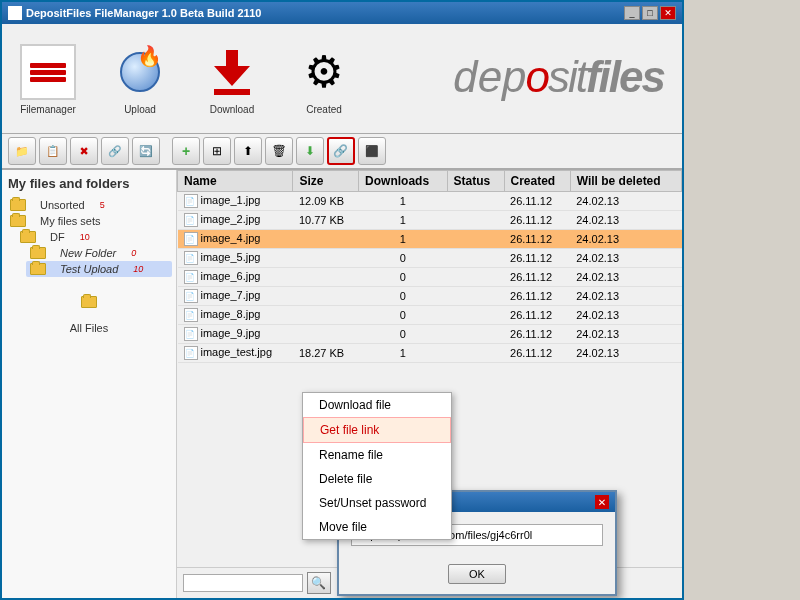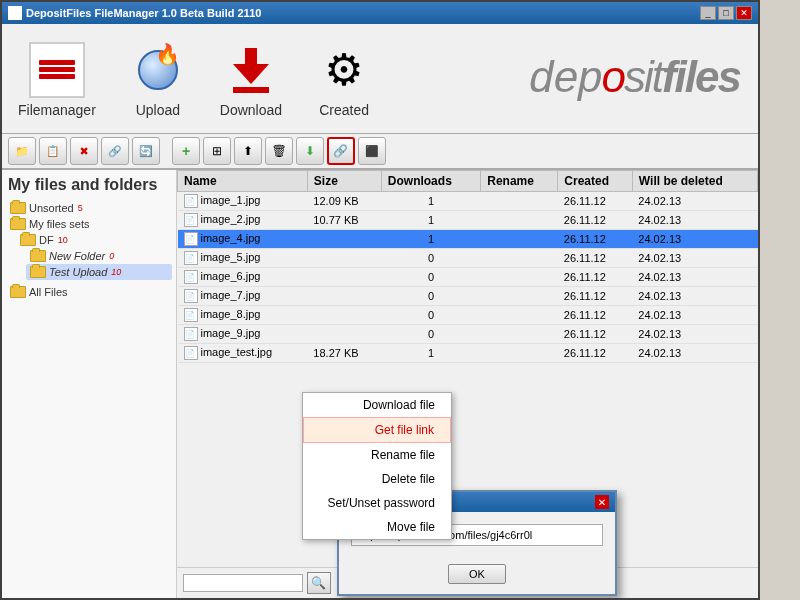--- a/index.html
+++ b/index.html
@@ -1,66 +1,66 @@
 <!DOCTYPE html>
 <html><head>
   <meta charset="utf-8">
   <style>
     * { box-sizing: border-box; margin: 0; padding: 0; }
     body { font-family: Arial, sans-serif; font-size: 12px; background: #d4d0c8; width: 800px; height: 600px; overflow: hidden; }
 
     
-    .window { width: 760px; height: 600px; border: 2px solid #404040; background: #f0f0f0; display: flex; flex-direction: column; }
+    .window { width: 684px; height: 600px; border: 2px solid #0369a1; background: #f0f0f0; display: flex; flex-direction: column; }
     .title-bar { background: linear-gradient(to bottom, #3a7bbf, #1a5fa0); height: 22px; display: flex; align-items: center; justify-content: space-between; padding: 0 6px; }
     .title-bar-text { color: white; font-size: 11px; font-weight: bold; display: flex; align-items: center; gap: 4px; }
     .title-bar-icon { width: 14px; height: 14px; background: white; display: inline-block; font-size: 9px; line-height: 14px; text-align: center; }
     .title-controls { display: flex; gap: 2px; }
     .title-btn { width: 16px; height: 14px; background: #c0c0c0; border: 1px solid #888; font-size: 9px; display: flex; align-items: center; justify-content: center; cursor: pointer; }
     .title-btn.close { background: #cc0000; color: white; }
 
     
     .toolbar-main { background: #f0f0f0; border-bottom: 1px solid #aaa; padding: 4px 8px; display: flex; align-items: center; gap: 16px; height: 110px; }
 
     .tool-btn { display: flex; flex-direction: column; align-items: center; gap: 2px; background: none; border: none; cursor: pointer; padding: 4px 8px; min-width: 70px; }
     .tool-btn .icon-wrap { width: 60px; height: 60px; display: flex; align-items: center; justify-content: center; }
-    .tool-btn .label { font-size: 14px; color: #333; text-align: center; }
+    .tool-btn .label { font-size: 10px; color: #333; text-align: center; }
 
     
     .toolbar-secondary { background: #f0f0f0; border-bottom: 2px solid #aaa; padding: 3px 6px; display: flex; align-items: center; gap: 3px; height: 36px; }
     .tb2-btn { width: 28px; height: 28px; background: linear-gradient(to bottom, #ffffff, #d8d8d8); border: 1px solid #aaa; border-radius: 3px; display: flex; align-items: center; justify-content: center; cursor: pointer; font-size: 14px; }
     .tb2-btn.active { border: 2px solid #cc0000; }
     .tb2-sep { width: 6px; }
 
     
     .main-area { display: flex; flex: 1; overflow: hidden; }
 
     
     .sidebar { width: 175px; background: #f8f8f8; border-right: 1px solid #ccc; padding: 6px 4px; overflow-y: auto; flex-shrink: 0; }
-    .sidebar-title { font-weight: bold; font-size: 16px; color: #333; margin-bottom: 6px; padding: 0 2px; }
-    .sidebar-item { display: flex; align-items: center; gap: 3px; padding: 2px 4px; cursor: pointer; border-radius: 2px; }
+    .sidebar-title { font-weight: bold; font-size: 13px; color: #333; margin-bottom: 6px; padding: 0 2px; }
+    .sidebar-item { display: flex; align-items: center; gap: 14px; padding: 2px 4px; cursor: pointer; border-radius: 2px; }
     .sidebar-item.selected { background: #c8d8f8; }
     .folder-icon { width: 16px; height: 12px; background: #f0c040; border: 1px solid #c0a020; border-radius: 1px; position: relative; display: inline-block; flex-shrink: 0; }
     .folder-icon::before { content: ''; position: absolute; top: -3px; left: 1px; width: 6px; height: 3px; background: #f0c040; border: 1px solid #c0a020; border-bottom: none; border-radius: 2px 2px 0 0; }
     .item-label { font-size: 11px; color: #333; }
     .badge { font-size: 9px; color: #cc0000; margin-left: 1px; }
     .indent1 { margin-left: 10px; }
     .indent2 { margin-left: 20px; font-style: italic; }
 
     
     .file-area { flex: 1; display: flex; flex-direction: column; overflow: hidden; position: relative; }
     .file-table { flex: 1; overflow-y: auto; }
     table { width: 100%; border-collapse: collapse; }
     thead th { background: #e0e0e0; border: 1px solid #bbb; padding: 3px 6px; text-align: left; font-size: 12px; font-weight: bold; position: sticky; top: 0; }
     tbody tr { border-bottom: 1px solid #e0e0e0; }
-    tbody tr.selected { background: #3b82f6; }
+    tbody tr.selected { background: #fdba74; }
     tbody td { padding: 2px 6px; font-size: 11px; }
     .file-icon-sm { width: 14px; height: 14px; background: white; border: 1px solid #aaa; display: inline-block; font-size: 8px; text-align: center; line-height: 14px; margin-right: 3px; }
 
     
-    .context-menu { position: absolute; background: white; border: 1px solid #aaa; box-shadow: 2px 2px 6px rgba(0,0,0,0.3); z-index: 100; min-width: 150px; text-align: right; }
+    .context-menu { position: absolute; background: white; border: 1px solid #aaa; box-shadow: 2px 2px 6px rgba(0,0,0,0.3); z-index: 100; min-width: 150px; }
     .context-menu-item { padding: 5px 16px; font-size: 12px; cursor: pointer; }
     .context-menu-item.highlighted { background: #ffeee0; border: 1px solid #ffaaaa; color: #cc0000; }
     .dialog { position: absolute; background: #f0f0f0; border: 2px solid #6688aa; box-shadow: 4px 4px 8px rgba(0,0,0,0.4); width: 280px; }
     .dialog-titlebar { background: linear-gradient(to bottom, #3a7bbf, #1a5fa0); color: white; font-size: 11px; font-weight: bold; padding: 3px 6px; display: flex; justify-content: space-between; align-items: center; }
     .dialog-close { background: #cc0000; color: white; border: none; width: 14px; height: 14px; cursor: pointer; font-size: 10px; display: flex; align-items: center; justify-content: center; }
     .dialog-body { padding: 12px 12px 8px; }
     .dialog-input { width: 100%; border: 1px solid #aaa; padding: 4px 6px; font-size: 11px; background: white; margin-bottom: 10px; }
     .dialog-footer { display: flex; justify-content: center; padding-bottom: 10px; }
     .dialog-ok { background: linear-gradient(to bottom, #f8f8f8, #d8d8d8); border: 1px solid #888; padding: 3px 20px; cursor: pointer; font-size: 11px; border-radius: 2px; }
 
@@ -207,35 +207,35 @@
         <span class="item-label">New Folder</span>
         <span class="badge">0</span>
       </div>
 
       <div class="sidebar-item indent2 selected">
         <div class="folder-icon"></div>
         <span class="item-label">Test Upload</span>
         <span class="badge">10</span>
       </div>
 
-      <div class="sidebar-item" style="margin-top:4px;">
+      <div class="sidebar-item" style="margin-top:17px;flex-direction:column;">
         <div class="folder-icon"></div>
         <span class="item-label">All Files</span>
       </div>
     </div>
 
     <div class="file-area">
       <div class="file-table">
         <table>
           <thead>
             <tr>
               <th>Name</th>
               <th>Size</th>
               <th>Downloads</th>
-              <th>Rename</th>
+              <th>Status</th>
               <th>Created</th>
               <th>Will be deleted</th>
             </tr>
           </thead>
           <tbody id="file-tbody">
           <tr>
     <td>
       <span class="file-icon-sm">📄</span>image_1.jpg
     </td>
     <td>12.09 KB</td>

